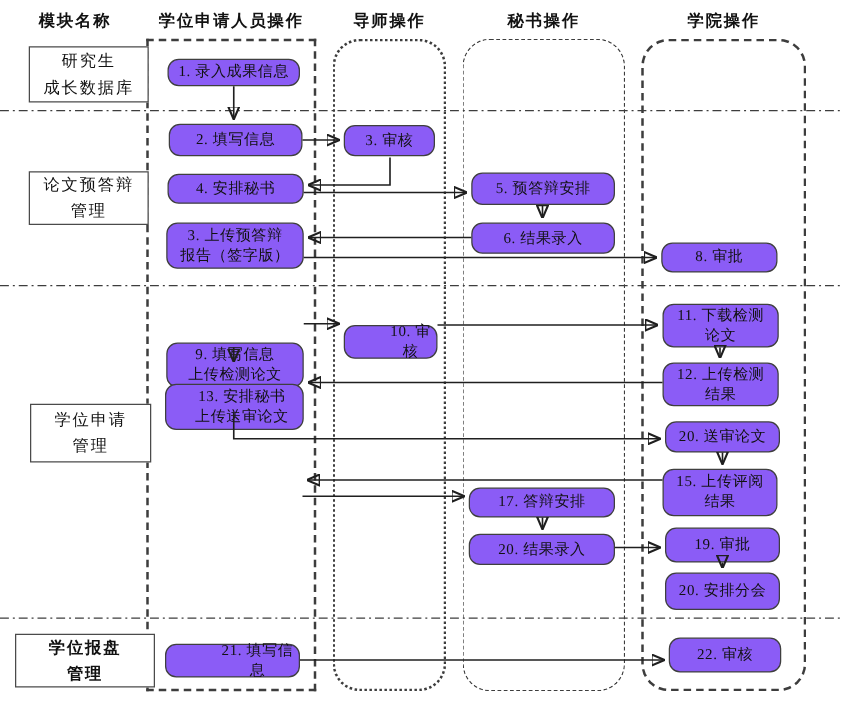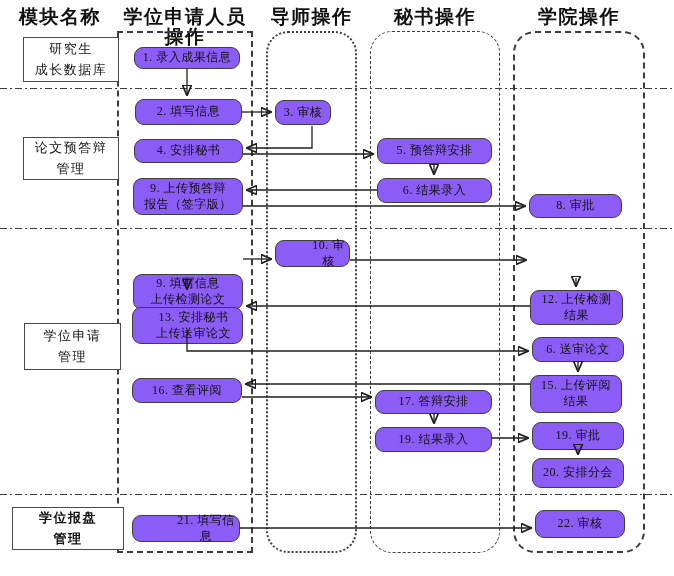--- a/index.html
+++ b/index.html
@@ -2,21 +2,21 @@
 <html><head>
 <meta charset="utf-8">
 <style>
   html,body{margin:0;padding:0;background:#fff;}
   .canvas{
     position:relative;width:674px;height:576px;background:#fff;
     font-family:"Liberation Serif","DejaVu Serif",serif;color:#111;overflow:hidden;
   }
   .col-header{
     position:absolute;top:7px;height:20px;text-align:center;
-    font-weight:bold;font-size:19px;letter-spacing:1.5px;line-height:20px;
+    font-weight:bold;font-size:13px;letter-spacing:1.5px;line-height:20px;
   }
   .lane{position:absolute;top:31px;height:522px;box-sizing:border-box;}
   .lane-applicant{left:117px;width:136px;border:2px dashed #3d3d3d;}
   .lane-advisor{left:266px;width:91px;border:2.4px dotted #3d3d3d;border-radius:22px;}
   .lane-secretary{left:370px;width:130px;border:1.6px dashed #3d3d3d;border-radius:22px;}
   .lane-college{left:513px;width:132px;border:2px dashed #3d3d3d;border-radius:22px;}
   .divider{
     position:absolute;left:0;width:674px;height:2px;
     background:repeating-linear-gradient(90deg,#3d3d3d 0 7px,transparent 7px 10px,#3d3d3d 10px 12px,transparent 12px 15px);
     background-position:0 0;background-size:15px 1.4px;background-repeat:repeat-x;
@@ -59,40 +59,41 @@
 成长数据库</div>
   <div class="module" style="left:12px;top:137px;width:96px;height:43px;">论文预答辩
 管理</div>
   <div class="module" style="left:13px;top:323px;width:97px;height:47px;">学位申请
 管理</div>
   <div class="module" style="left:1px;top:507px;width:112px;height:43px;font-weight:bold;">学位报盘
 管理</div>
 
   <div class="node" style="left:134px;top:47px;width:106px;height:22px;">1. 录入成果信息</div>
   <div class="node" style="left:135px;top:99px;width:107px;height:26px;">2. 填写信息</div>
-  <div class="node" style="left:275px;top:100px;width:56px;height:25px;">3. 审核</div>
+  <div class="node" style="left:275px;top:100px;width:73px;height:25px;">3. 审核</div>
   <div class="node" style="left:134px;top:139px;width:109px;height:24px;">4. 安排秘书</div>
   <div class="node" style="left:377px;top:138px;width:115px;height:26px;">5. 预答辩安排</div>
   <div class="node" style="left:377px;top:178px;width:115px;height:25px;">6. 结果录入</div>
-  <div class="node" style="left:133px;top:178px;width:110px;height:37px;">9. 上传预答辩
+  <div class="node" style="left:133px;top:178px;width:110px;height:37px;">3. 上传预答辩
 报告（签字版）</div>
   <div class="node" style="left:529px;top:194px;width:93px;height:24px;">8. 审批</div>
   <div class="node" style="left:133px;top:242px;width:110px;height:36px;margin-top:32px;">9. 填写信息
 上传检测论文</div>
-  <div class="node" style="left:275px;top:240px;width:75px;height:27px;padding-left:32px;">10. 审核</div>
+  <div class="node" style="left:275px;top:260px;width:75px;height:27px;padding-left:32px;">10. 审核</div>
+  <div class="node" style="left:530px;top:243px;width:93px;height:35px;">11. 下载检测
+论文</div>
   <div class="node" style="left:530px;top:290px;width:93px;height:35px;">12. 上传检测
 结果</div>
   <div class="node" style="left:132px;top:307px;width:111px;height:37px;padding-left:12px;">13. 安排秘书
 上传送审论文</div>
-  <div class="node" style="left:532px;top:337px;width:92px;height:25px;">6. 送审论文</div>
+  <div class="node" style="left:532px;top:337px;width:92px;height:25px;">20. 送审论文</div>
   <div class="node" style="left:530px;top:375px;width:92px;height:38px;">15. 上传评阅
 结果</div>
-  <div class="node" style="left:132px;top:378px;width:110px;height:25px;">16. 查看评阅</div>
   <div class="node" style="left:375px;top:390px;width:117px;height:24px;">17. 答辩安排</div>
-  <div class="node" style="left:375px;top:427px;width:117px;height:25px;">19. 结果录入</div>
+  <div class="node" style="left:375px;top:427px;width:117px;height:25px;">20. 结果录入</div>
   <div class="node" style="left:532px;top:422px;width:92px;height:28px;">19. 审批</div>
   <div class="node" style="left:532px;top:458px;width:92px;height:30px;">20. 安排分会</div>
   <div class="node" style="left:132px;top:515px;width:108px;height:27px;padding-left:40px;">21. 填写信息</div>
   <div class="node" style="left:535px;top:510px;width:90px;height:28px;">22. 审核</div>
 
   <svg class="edges" width="674" height="576" viewBox="0 0 674 576">
     <defs>
       <marker id="arrow" viewBox="0 0 8 8" refX="7.5" refY="4" markerWidth="8" markerHeight="8" orient="auto">
         <path d="M0,0.6 L8,4 L0,7.4 Z" fill="#1a1a1a" stroke="none"></path>
       </marker>

